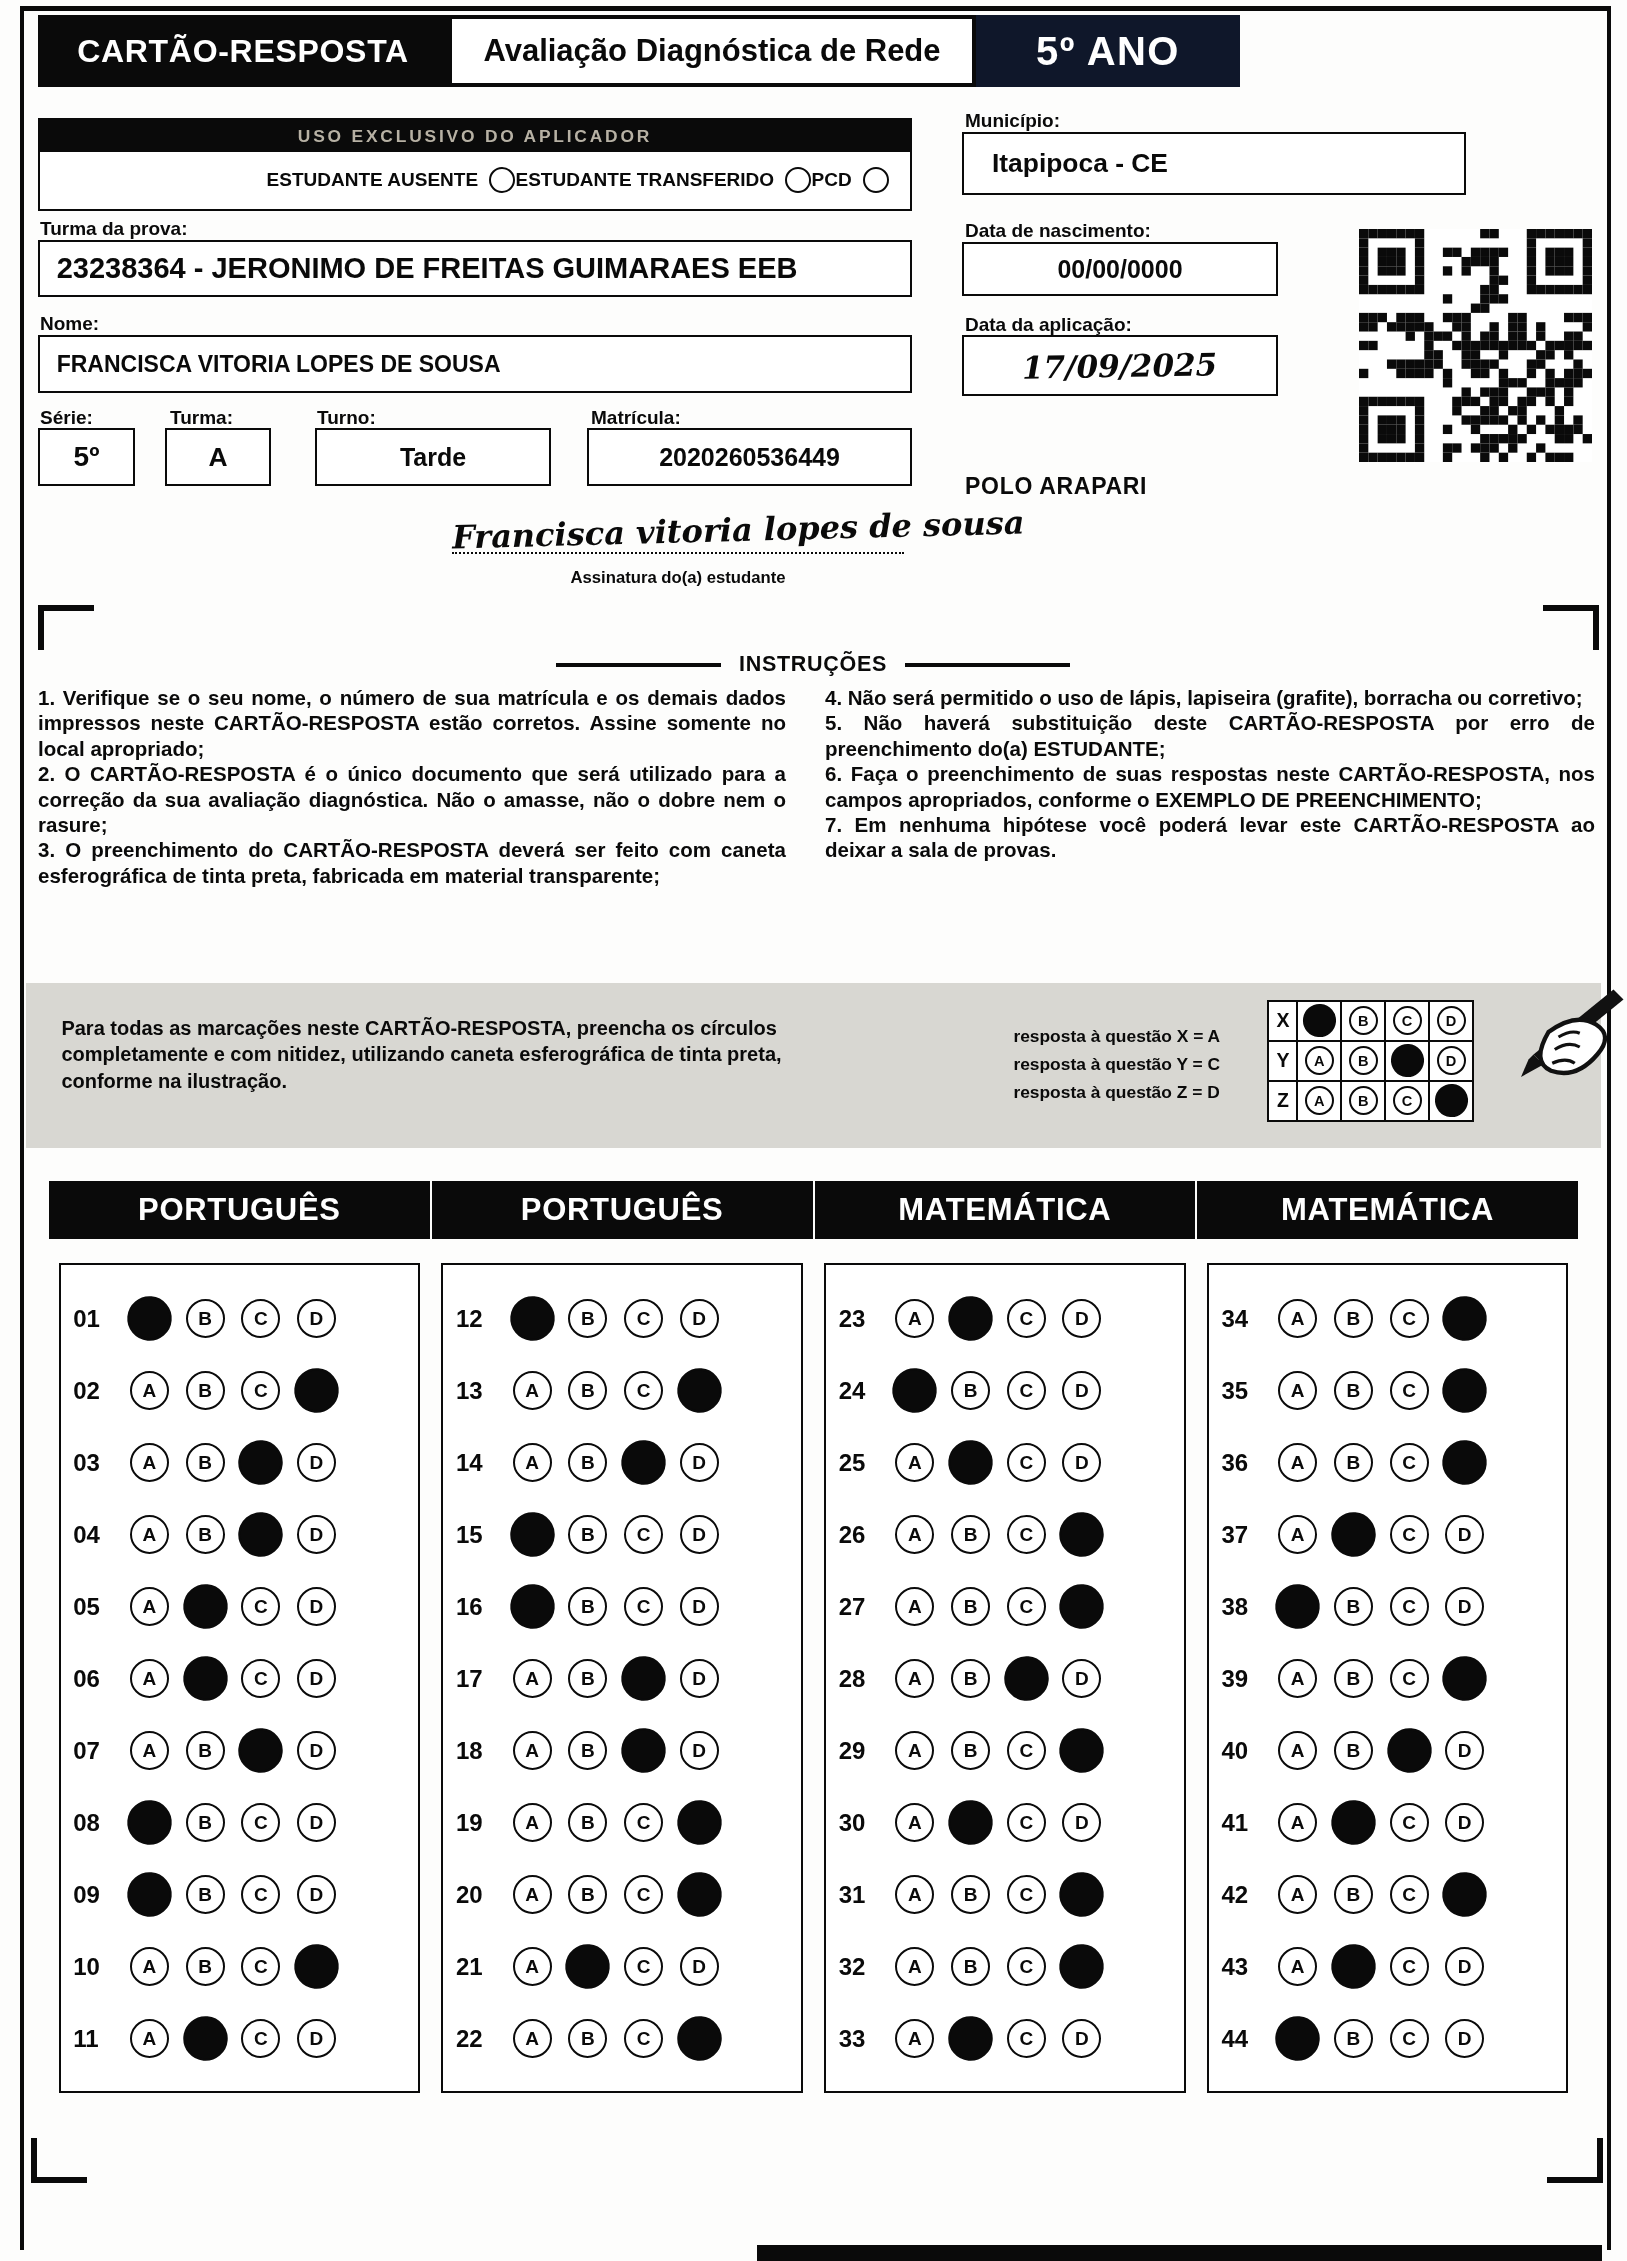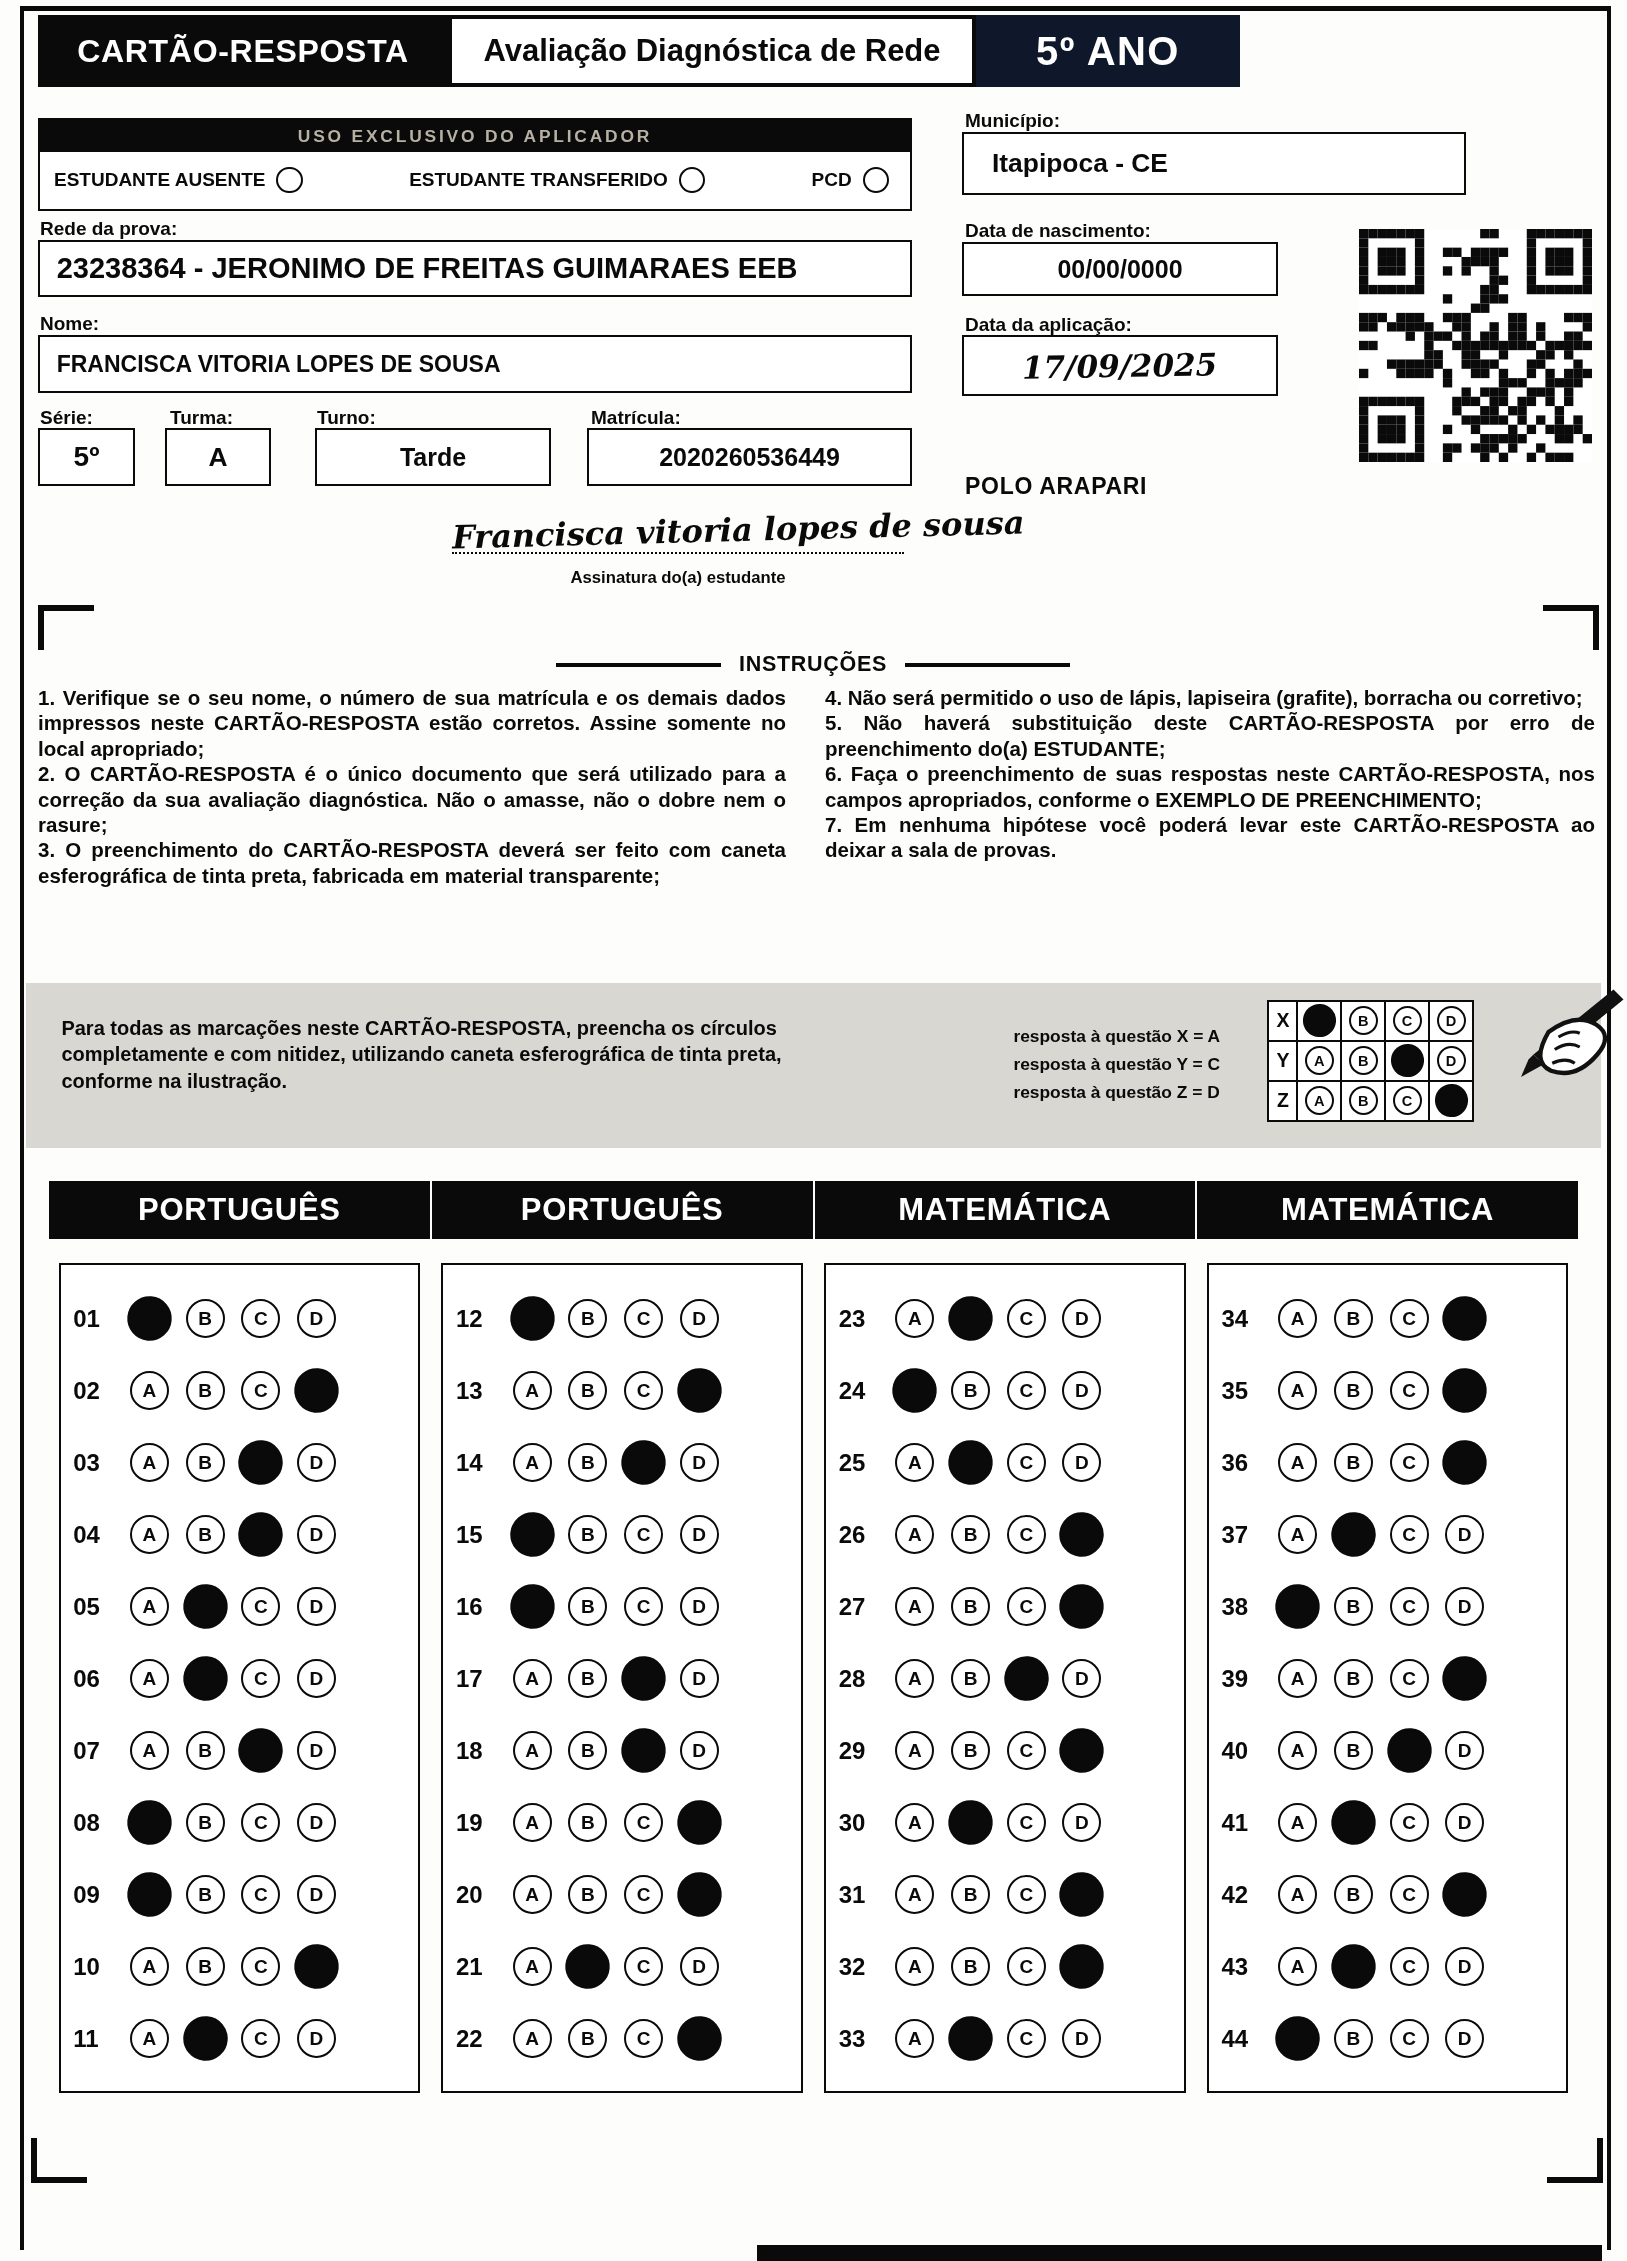--- a/index.html
+++ b/index.html
@@ -14,21 +14,21 @@
                font-size:32px;font-weight:700;letter-spacing:0.7px;}
   .header-mid{background:#fff;border:4.2px solid #0a0a0a;width:528px;display:flex;align-items:center;justify-content:center;
               font-size:31px;font-weight:700;box-sizing:border-box;}
   .header-right{background:#0f172a;color:#fff;width:264px;display:flex;align-items:center;justify-content:center;
                 font-size:40px;font-weight:700;letter-spacing:1.4px;}
 
   
   .applicator{position:absolute;left:38px;top:118px;width:874px;height:93px;border:2.8px solid #0a0a0a;box-sizing:border-box;background:#fff;}
   .applicator-title{background:#0a0a0a;color:#b7b1a4;height:32px;display:flex;align-items:center;justify-content:center;
                     font-size:17.4px;font-weight:700;letter-spacing:2.8px;}
-  .applicator-opts{display:flex;align-items:center;justify-content:space-between;height:56px;padding:0 21px 18px 14px;}
+  .applicator-opts{display:flex;align-items:center;justify-content:flex-end;height:56px;padding:0 21px 18px 14px;}
   .opt{display:flex;align-items:center;font-weight:700;font-size:19px;}
   .opt-circle{width:26.4px;height:26.4px;border:2.8px solid #0a0a0a;border-radius:50%;margin-left:11px;background:#fff;box-sizing:border-box;}
 
   
   .lbl{position:absolute;font-weight:700;font-size:19px;}
   .box{position:absolute;border:2.8px solid #0a0a0a;background:#fff;display:flex;align-items:center;
        font-weight:700;box-sizing:border-box;}
   .l-local{left:40px;top:218px}      .b-local{left:38px;top:240px;width:874px;height:57px;padding-left:16.7px;font-size:29px}
   .l-nome{left:40px;top:313px}       .b-nome{left:38px;top:335px;width:874px;height:58px;padding-left:16.7px;font-size:23px}
   .l-serie{left:40px;top:407px}      .b-serie{left:38px;top:428px;width:97px;height:58px;justify-content:center;font-size:28px}
@@ -119,21 +119,21 @@
           <span>ESTUDANTE TRANSFERIDO</span>
           <span class="opt-circle"></span>
         </div>
         <div class="opt">
           <span>PCD</span>
           <span class="opt-circle"></span>
         </div>
       </div>
   </div>
 
-  <div class="lbl l-local">Rede da prova:</div>
+  <div class="lbl l-local">Turma da prova:</div>
   <div class="box b-local">23238364 - JERONIMO DE FREITAS GUIMARAES EEB</div>
 
   <div class="lbl l-nome">Nome:</div>
   <div class="box b-nome">FRANCISCA VITORIA LOPES DE SOUSA</div>
 
   <div class="lbl l-serie">Série:</div>
   <div class="box b-serie">5º</div>
 
   <div class="lbl l-turma">Turma:</div>
   <div class="box b-turma">A</div>

